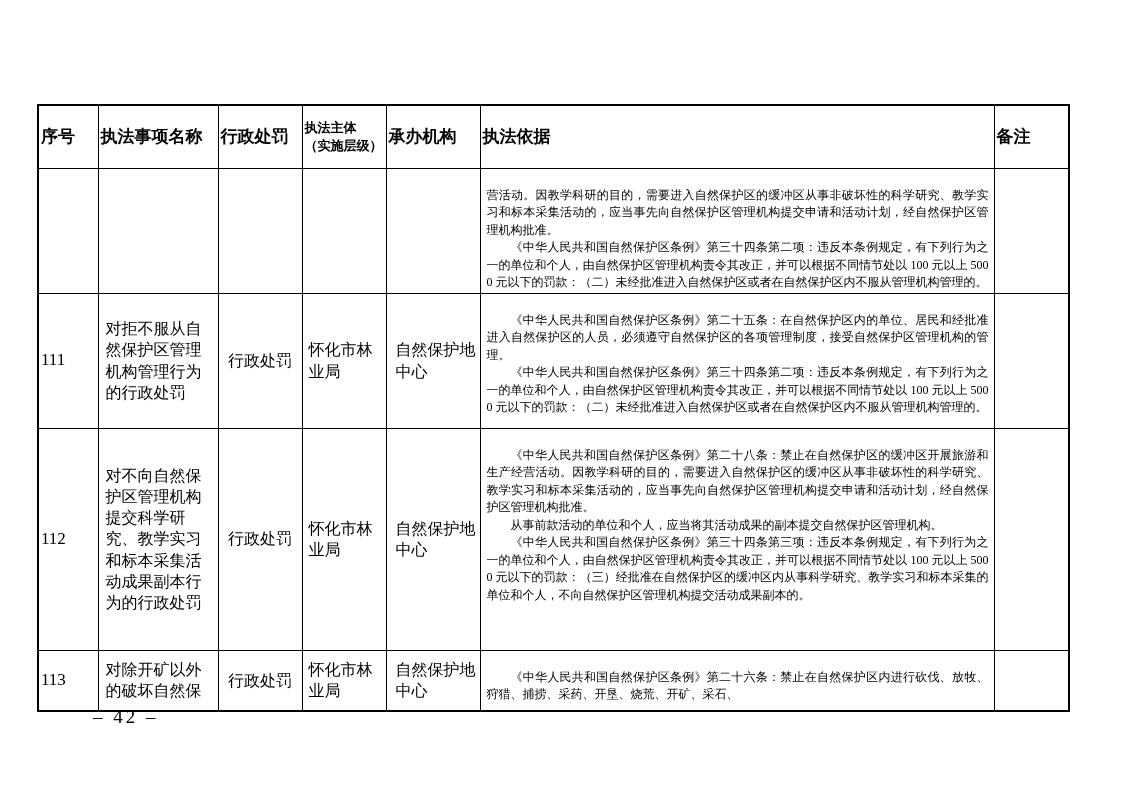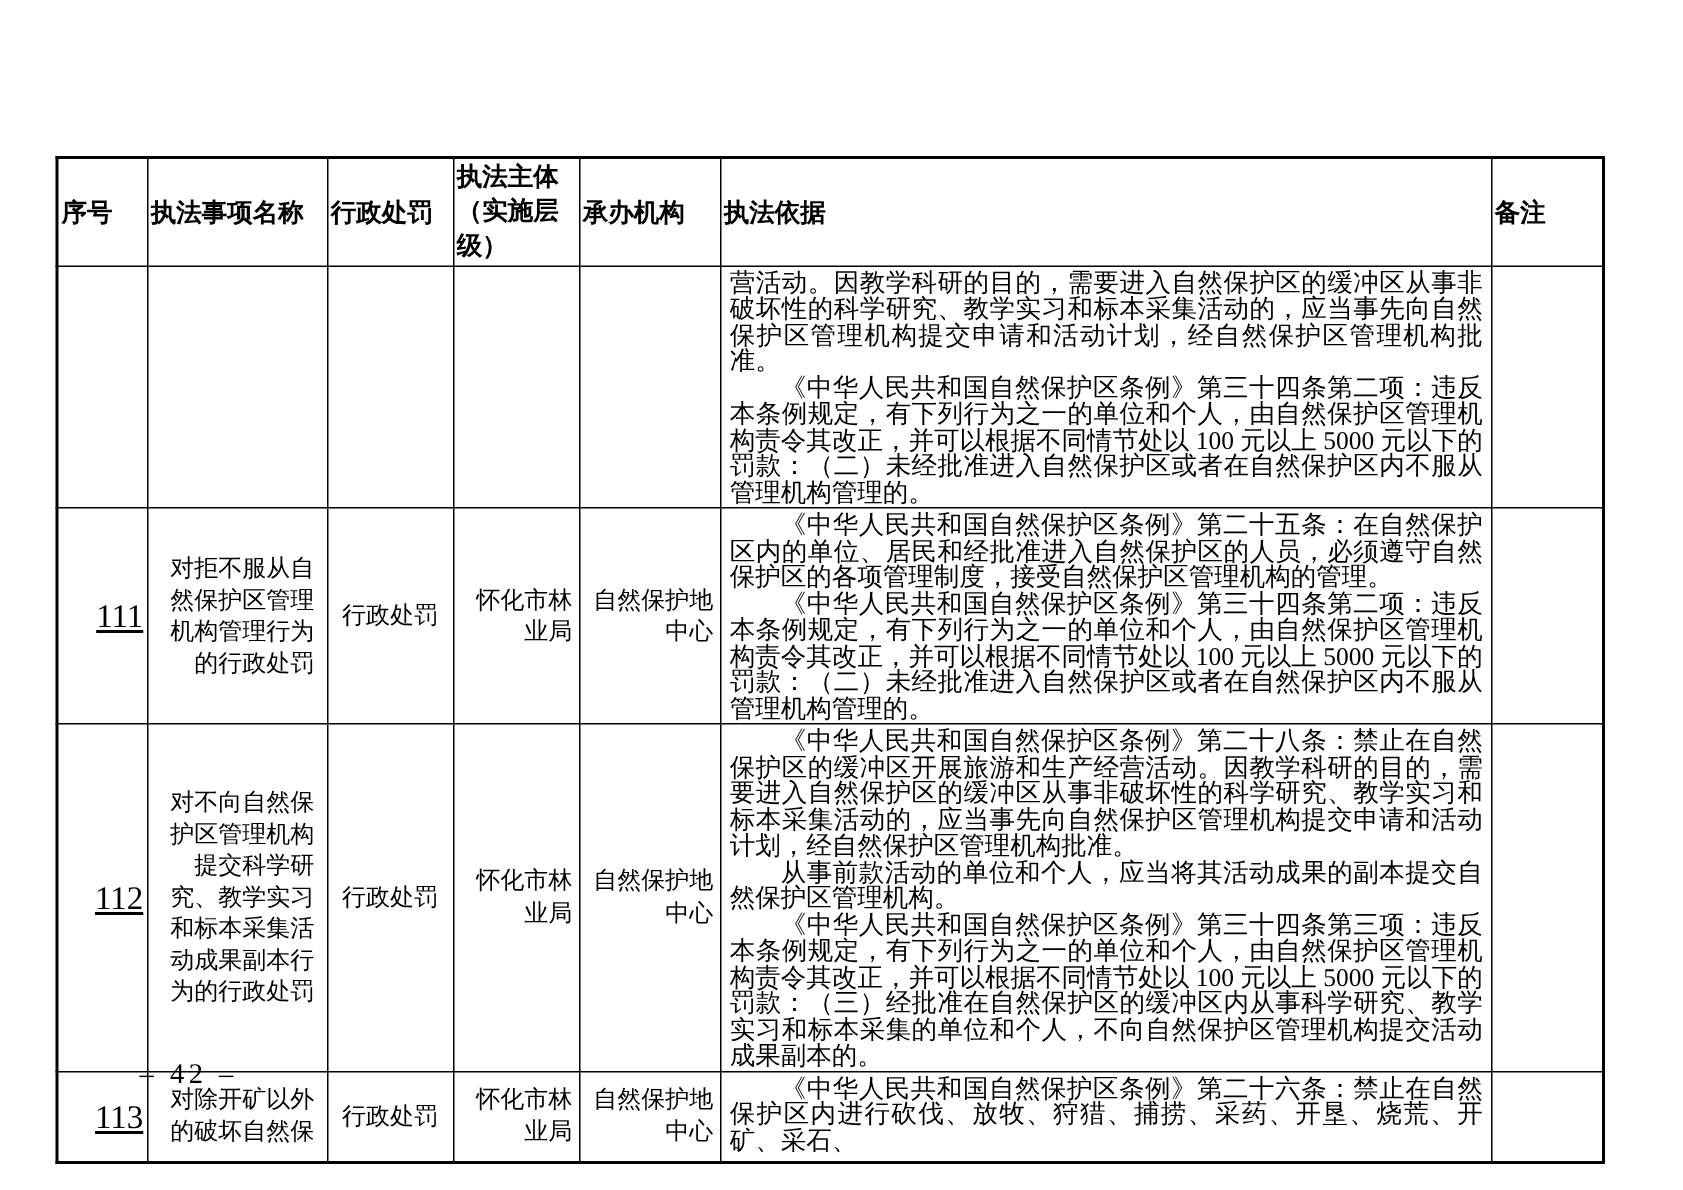--- a/index.html
+++ b/index.html
@@ -23,58 +23,56 @@
     width: 1031px;
     border-collapse: collapse;
     table-layout: fixed;
     border: 2px solid #000000;
   }
   .law-table th, .law-table td {
     border: 1px solid #000000;
     overflow: hidden;
     word-break: break-all;
     line-break: strict;
-    text-align: right;
   }
   .law-table thead tr { height: 63px; }
   .law-table th {
     font-weight: bold;
     font-size: 17px;
     text-align: left;
     vertical-align: middle;
     padding: 1px 2px;
     line-height: 1.25;
   }
   .law-table th.subject-h {
-    font-size: 17px;
+    font-size: 13px;
     white-space: pre-line;
     line-height: 1.35;
   }
   .law-table td {
     font-size: 16px;
     line-height: 1.32;
     vertical-align: middle;
     padding: 1px 6px;
   }
   .law-table td.seq {
-    text-align: right;
-    font-size: 22px;
+    text-align: left;
+    font-size: 17px;
     padding: 1px 2px;
-    text-decoration: underline;
   }
   .law-table td.name    { padding: 1px 8px 1px 7px; }
   .law-table td.category{ text-align: center; padding: 19px 4px; }
   .law-table td.subject { padding: 1px 4px 1px 6px; margin-top: 12px; }
   .law-table td.agency  { padding: 1px 4px 1px 9px; }
   .law-table td.basis {
-    font-size: 17px;
+    font-size: 12px;
     line-height: 17.5px;
     text-align: justify;
     vertical-align: top;
-    padding: 2px 5px 1px 6px;
+    padding: 18px 5px 1px 6px;
   }
   .law-table td.remark { padding: 1px 3px; }
   .para { margin: 0; }
   .para.indent { text-indent: 2em; }
   .page-num {
     position: absolute;
     left: 93px;
     top: 706px;
     font-size: 19px;
     letter-spacing: 3px;

